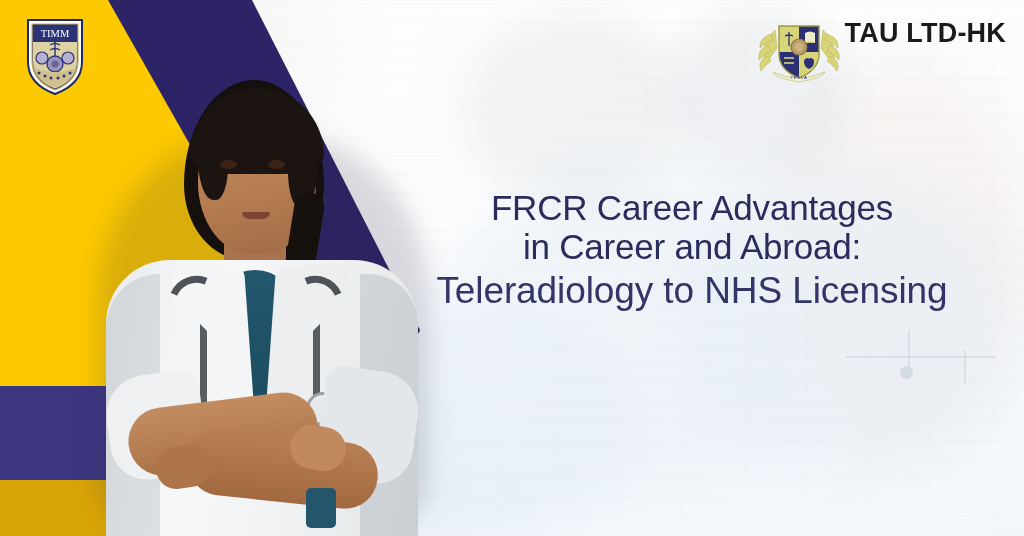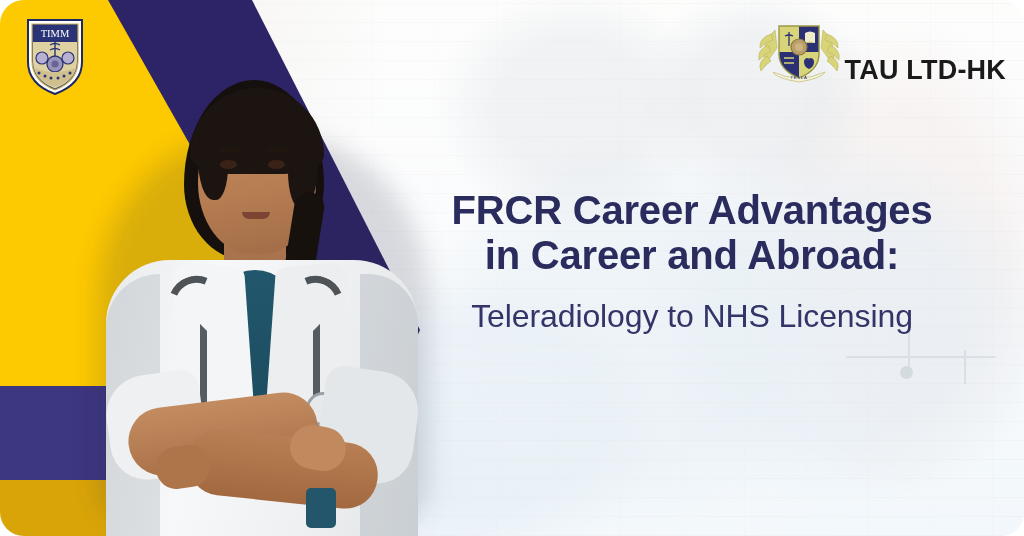--- a/index.html
+++ b/index.html
@@ -8,21 +8,20 @@
     font-family: "Liberation Sans", sans-serif;
     background:#ffffff;
   }
 
   .banner {
     position:relative;
     width:1024px;
     height:536px;
     overflow:hidden;
     background:#f4f6f8;
-    border-radius:24px;
   }
 
   
   .bg-photo {
     position:absolute;
     inset:0;
     background:
       
       radial-gradient(circle at 12% 6%, rgba(225,220,214,.75) 0 7%, rgba(255,255,255,0) 26%),
       
@@ -209,40 +208,40 @@
   .doc-hand-l { position:absolute; left:198px; top:352px; width:56px; height:44px; background:#c08a5e; border-radius:22px; transform:rotate(10deg); }
   .doc-hand-r { position:absolute; left:64px; top:372px; width:54px; height:42px; background:#ae744a; border-radius:20px; transform:rotate(-8deg); }
   .doc-badge { position:absolute; left:214px; top:414px; width:30px; height:40px; background:#23566b; border-radius:5px; }
 
   
   .crest-timm { position:absolute; left:24px; top:16px; width:62px; height:80px; }
 
   
   .brand-right {
     position:absolute; right:18px; top:18px;
-    display:flex; align-items:flex-end; 
+    display:flex; align-items:flex-start; 
   }
   .crest-tau { width:92px; height:68px; }
   .brand-text {
     font-size:27px; font-weight:600; letter-spacing:.2px;
     color:#1a1a1a; white-space:nowrap;
   }
 
   
   .title-block {
     position:absolute; left:380px; top:188px; width:624px;
     text-align:center;
   }
   .title-line { color:#2b2c5e; }
   .title-line.bold {
-    font-size:40px; font-weight:700; line-height:1.12; letter-spacing:-.2px;
+    font-size:35px; font-weight:400; line-height:1.12; letter-spacing:-.2px;
   }
   .title-line.light {
-    font-size:32px; font-weight:400; line-height:1.22; letter-spacing:-.1px;
-    color:#333467; margin-top:19px;
+    font-size:37px; font-weight:400; line-height:1.22; letter-spacing:-.1px;
+    color:#333467; margin-top:2px;
   }
 </style>
 </head>
 <body>
 
 <div class="banner">
 
   <div class="bg-photo"></div>
   <div class="bg-brick"></div>
   <div class="bg-wash"></div>

